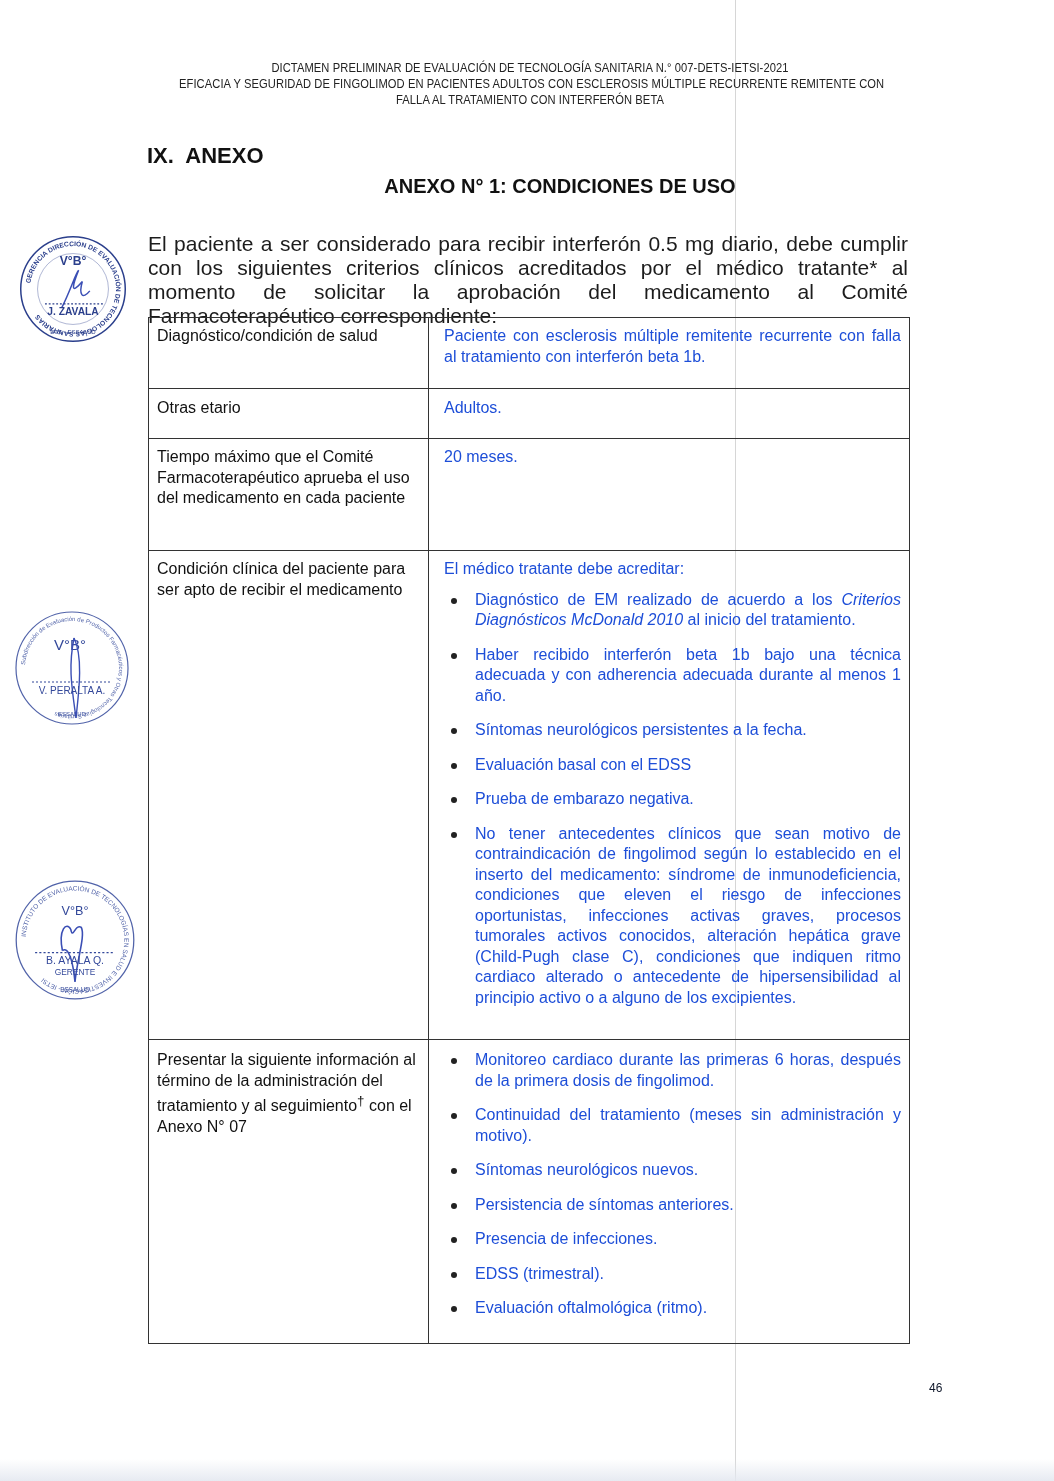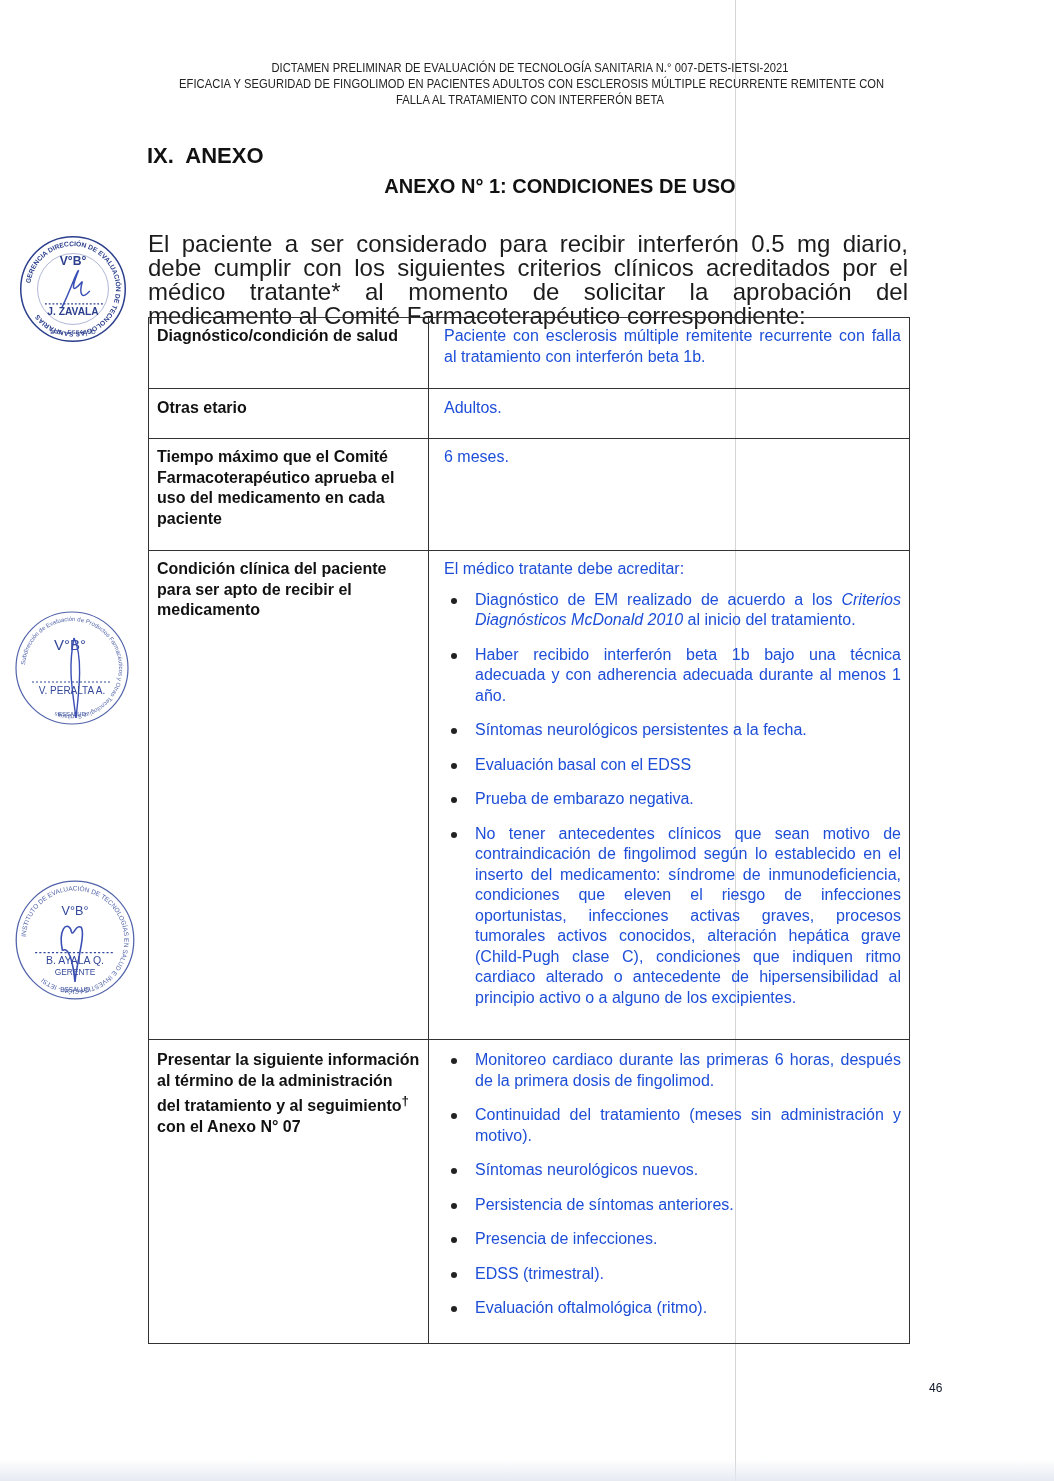--- a/index.html
+++ b/index.html
@@ -14,27 +14,27 @@
 
   .header { position: absolute; left: 140px; width: 780px; top: 60px; text-align: center;
     font-family: "Liberation Sans", sans-serif; font-size: 12.4px; line-height: 16px; color: #222;
     transform: scaleX(0.9); transform-origin: center top; letter-spacing: 0.1px; }
   .header div { white-space: nowrap; }
 
   .section-title { position: absolute; left: 147px; top: 143px; font-size: 22px; font-weight: bold; color: #111; }
   .annex-title { position: absolute; left: 300px; width: 520px; top: 175px; text-align: center;
     font-size: 20px; font-weight: bold; color: #111; }
 
-  .intro { position: absolute; left: 148px; top: 232px; width: 760px; font-size: 24px; line-height: 24px;
+  .intro { position: absolute; left: 148px; top: 232px; width: 760px; font-size: 21px; line-height: 24px;
     color: #1c1c1c; text-align: justify; }
 
   .conditions-table { position: absolute; left: 148px; top: 317px; width: 762px; border-collapse: collapse;
     font-size: 16px; line-height: 20.5px; }
   .conditions-table td { border: 1.3px solid #333; vertical-align: top; }
-  .conditions-table td.label { width: 263px; padding: 8px 8px 10px 8px; font-weight: bold; color: #111; }
+  .conditions-table td.label { width: 263px; padding: 8px 8px 10px 8px; font-weight: normal; color: #111; }
   .conditions-table td.value { padding: 8px 8px 10px 15px; color: #1d4ed8; text-align: justify; }
   .conditions-table tr.r1 td { height: 52px; }
   .conditions-table tr.r2 td { height: 30px; padding-top: 9px; }
   .conditions-table tr.r3 td { height: 93px; margin-left: 20px; }
   .conditions-table tr.r4 td { height: 470px; }
   .conditions-table tr.r5 td { height: 280px; padding-top: 10px; }
 
   ul.bullets { margin: 10px 0 0 0; padding: 0 0 0 31px; list-style: none; }
   ul.bullets li { position: relative; margin-bottom: 14px; text-align: justify; }
   ul.bullets li .dot { position: absolute; left: -24px; top: 8px; width: 6px; height: 6px; border-radius: 50%; background: #222; }
@@ -114,21 +114,21 @@
       <tr class="r1">
     <td class="label">Diagnóstico/condición de salud</td>
     <td class="value">Paciente con esclerosis múltiple remitente recurrente con falla al tratamiento con interferón beta 1b.</td>
   </tr>
   <tr class="r2">
     <td class="label">Otras etario</td>
     <td class="value">Adultos.</td>
   </tr>
   <tr class="r3">
     <td class="label">Tiempo máximo que el Comité Farmacoterapéutico aprueba el uso del medicamento en cada paciente</td>
-    <td class="value">6 meses.</td>
+    <td class="value">20 meses.</td>
   </tr>
   <tr class="r4">
     <td class="label">Condición clínica del paciente para ser apto de recibir el medicamento</td>
     <td class="value">
       <div>El médico tratante debe acreditar:</div>
       <ul class="bullets">
         <li><span class="dot"></span><span>Diagnóstico de EM realizado de acuerdo a los </span><span class="it">Criterios Diagnósticos McDonald 2010</span><span> al inicio del tratamiento.</span></li>
         <li><span class="dot"></span><span>Haber recibido interferón beta 1b bajo una técnica adecuada y con adherencia adecuada durante al menos 1 año.</span></li>
         <li><span class="dot"></span><span>Síntomas neurológicos persistentes a la fecha.</span></li>
         <li><span class="dot"></span><span>Evaluación basal con el EDSS</span></li>

